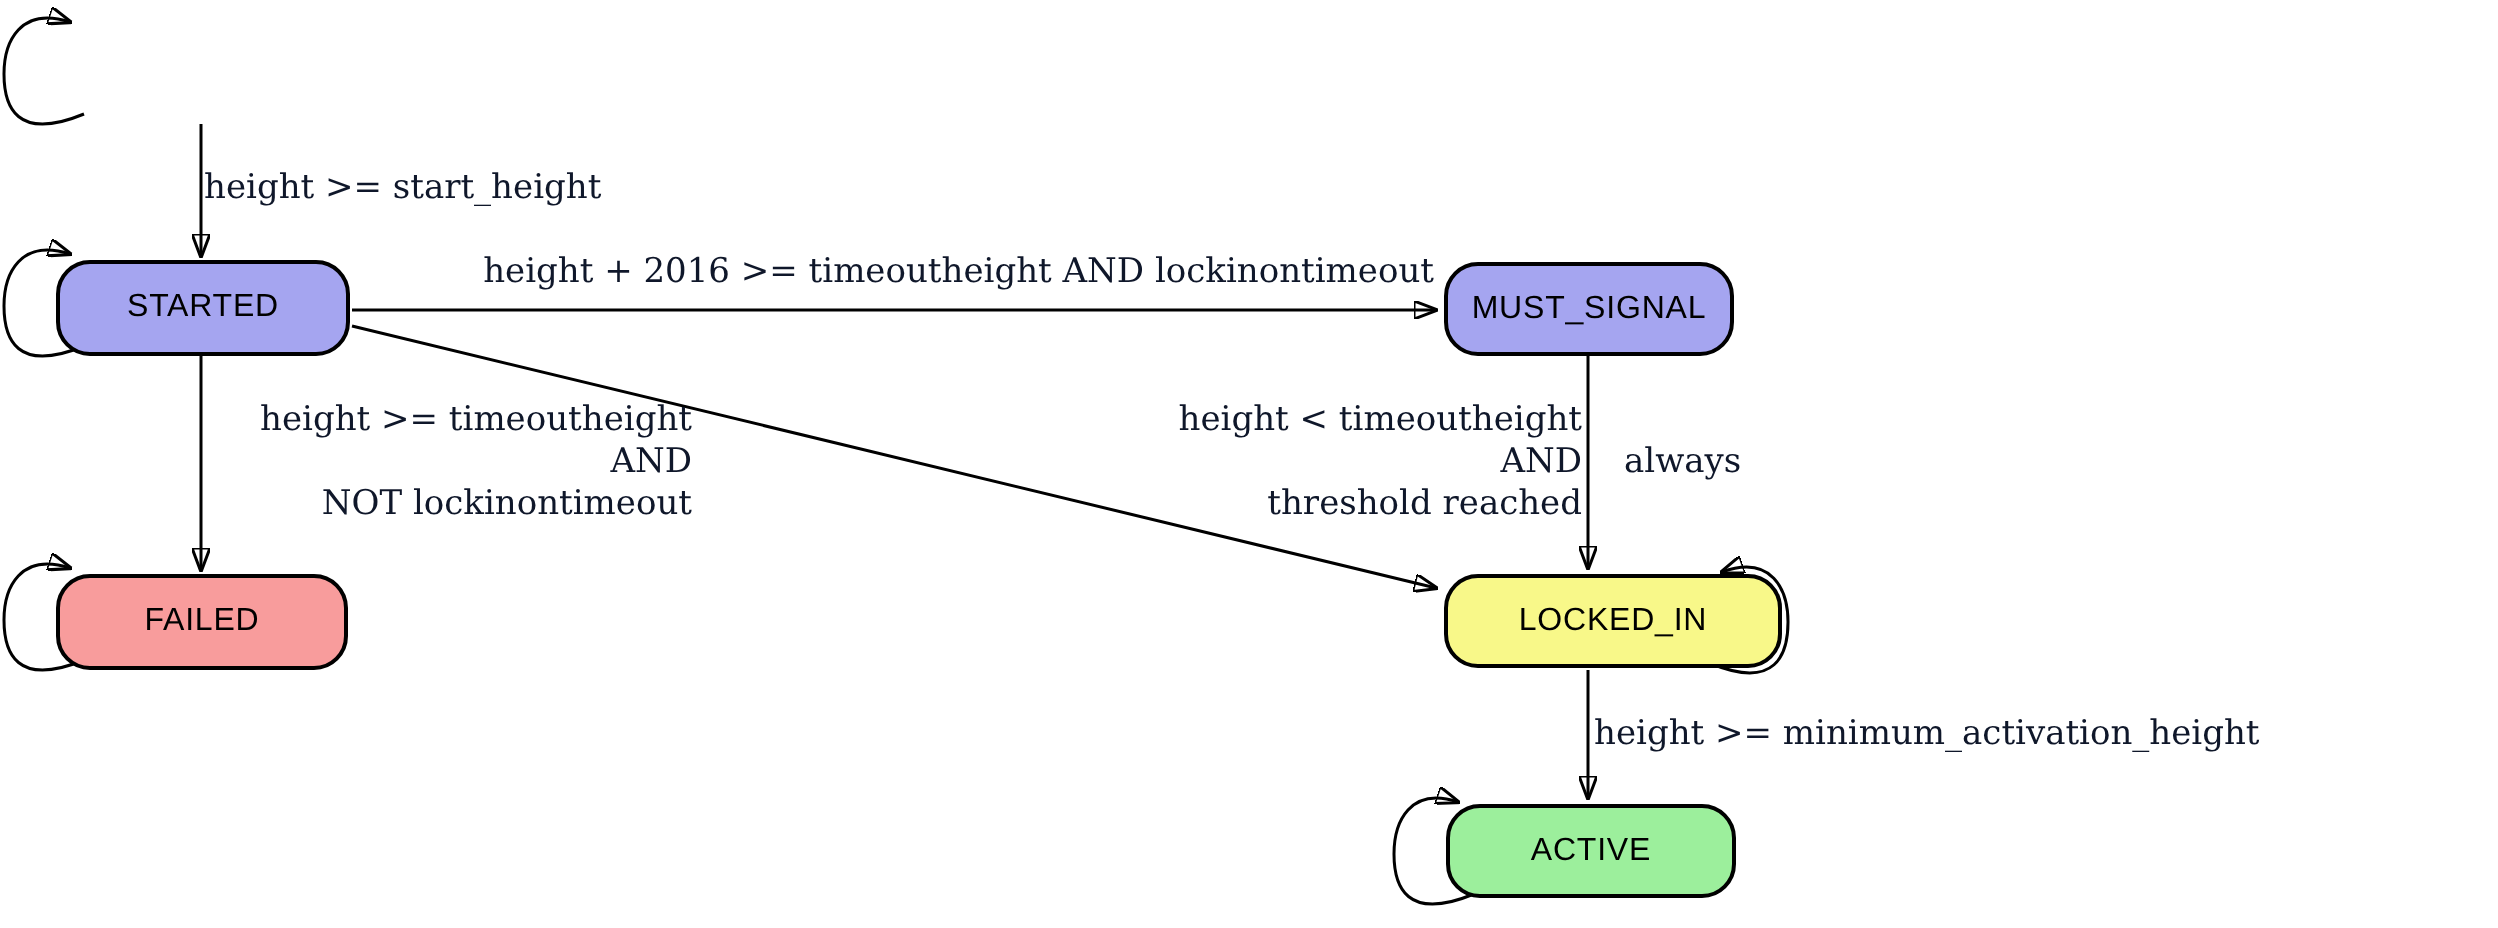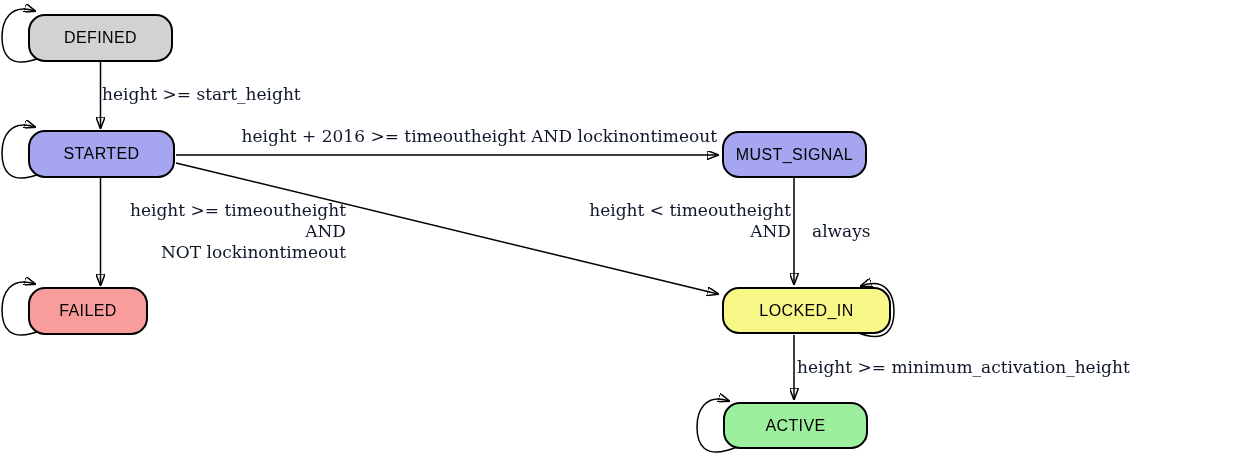--- a/index.html
+++ b/index.html
@@ -35,21 +35,21 @@
     display: flex;
     align-items: center;
     justify-content: center;
     color: #000000;
     font-size: 16px;
     letter-spacing: 0.4px;
     font-family: "Liberation Sans", sans-serif;
   }
   .node-defined     { left: 28px;  top: 14px;  width: 145px; height: 48px; }
   .node-started     { left: 28px;  top: 130px; width: 147px; height: 48px; }
-  .node-failed      { left: 28px;  top: 287px; width: 120px; height: 48px; }
+  .node-failed      { left: 28px;  top: 287px; width: 146px; height: 48px; }
   .node-must-signal { left: 722px; top: 131px; width: 145px; height: 47px; }
   .node-locked-in   { left: 722px; top: 287px; width: 169px; height: 47px; }
   .node-active      { left: 723px; top: 402px; width: 145px; height: 47px; }
 
   .elabel {
     position: absolute;
     font-family: "DejaVu Serif", serif;
     font-size: 17px;
     color: #0f172a;
     white-space: nowrap;
@@ -85,40 +85,40 @@
     <path d="M 737 447 C 703 461, 697 443, 697 427 C 697 411, 705 393, 729 401" marker-end="url(#arrow)"></path>
 
     <path d="M 100.5 62 L 100.5 128" marker-end="url(#arrow)"></path>
     <path d="M 176 155 L 718 155" marker-end="url(#arrow)"></path>
     <path d="M 100.5 178 L 100.5 285" marker-end="url(#arrow)"></path>
     <path d="M 176 163 L 718 294" marker-end="url(#arrow)"></path>
     <path d="M 794 178 L 794 284" marker-end="url(#arrow)"></path>
     <path d="M 794 335 L 794 399" marker-end="url(#arrow)"></path>
   </svg>
 
-  <div class="node node-defined" style="background-color: rgb(210, 210, 210);">DEFINED</div>
   <div class="node node-must-signal" style="background-color: rgb(165, 165, 240);">MUST_SIGNAL</div>
   <div class="node node-started" style="background-color: rgb(165, 165, 240);">STARTED</div>
   <div class="node node-failed" style="background-color: rgb(248, 156, 156);">FAILED</div>
   <div class="node node-locked-in" style="background-color: rgb(248, 248, 137);">LOCKED_IN</div>
   <div class="node node-active" style="background-color: rgb(156, 239, 156);">ACTIVE</div>
 
   <div class="elabel lbl-start-height">height &gt;= start_height</div>
 
   <div class="elabel centered lbl-timeout-2016">height + 2016 &gt;= timeoutheight AND lockinontimeout</div>
 
   <div class="elabel centered lbl-failed-cond">
     <div>height &gt;= timeoutheight</div>
     <div>AND</div>
     <div>NOT lockinontimeout</div>
   </div>
 
   <div class="elabel centered lbl-lockedin-cond">
     <div>height &lt; timeoutheight</div>
     <div>AND</div>
+    <div>threshold reached</div>
   </div>
 
   <div class="elabel lbl-always">always</div>
 
 
   <div class="elabel lbl-ge-minact">height &gt;= minimum_activation_height</div>
 
 </div>
 
 </body></html>

